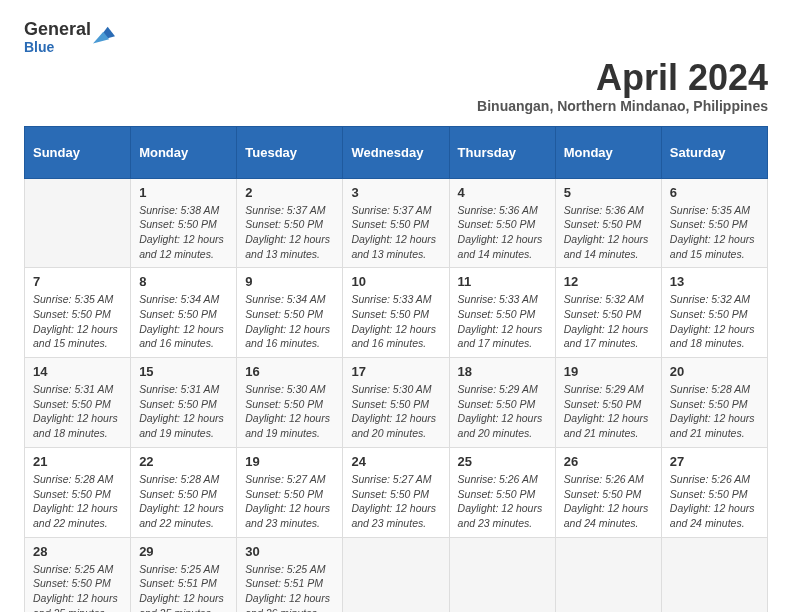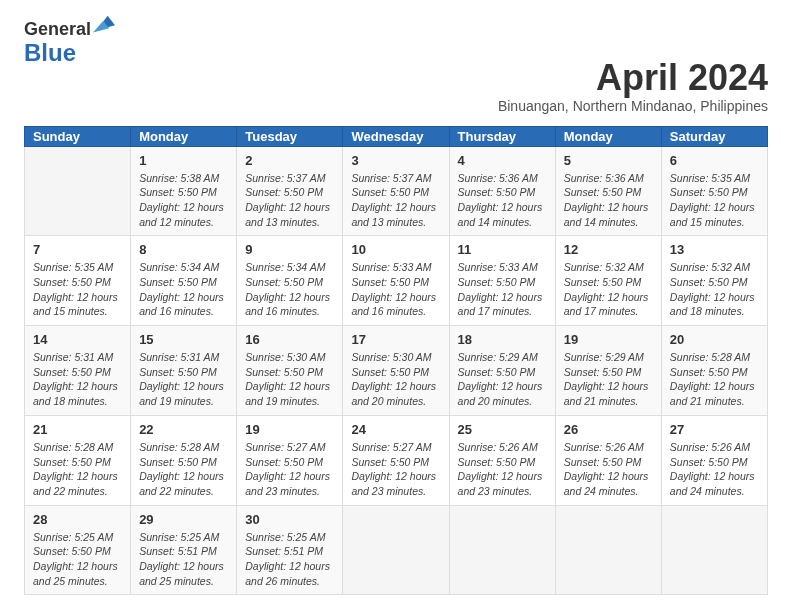--- a/index.html
+++ b/index.html
@@ -11,34 +11,34 @@
       padding: 20px 24px;
     }
     .header-section {
       display: flex;
       justify-content: space-between;
       align-items: flex-start;
       margin-bottom: 12px;
     }
     .logo {
       display: flex;
-      align-items: flex-start;
+      align-items: center;
     }
     .logo-text {
       display: flex;
       flex-direction: column;
       line-height: 1.1;
     }
     .logo-general {
       font-size: 18px;
       font-weight: bold;
       color: #333;
     }
     .logo-blue {
-      font-size: 24px;
+      font-size: 14px;
       font-weight: bold;
       color: #2a6bb5;
     }
     .logo-icon {
       width: 22px;
       height: 22px;
       margin-left: 2px;
       margin-top: -8px;
     }
     .title-section {
@@ -47,32 +47,33 @@
     .month-title {
       font-size: 36px;
       font-weight: bold;
       color: #333;
       line-height: 1.1;
       margin-top: 38px;
     }
     .location-title {
       font-size: 14px;
       color: #555;
+      font-weight: bold;
     }
     .calendar-table {
       width: 100%;
       border-collapse: collapse;
       border: 1px solid #ccc;
     }
     .calendar-table th {
       background-color: #2a6bb5;
       color: #fff;
       font-size: 13px;
       font-weight: bold;
-      padding: 2px 8px;
+      padding: 18px 8px;
       text-align: left;
       border: 1px solid #1f5a9e;
     }
     .calendar-table td {
       vertical-align: top;
       padding: 6px 8px;
       border: 1px solid #ddd;
       width: calc(100% / 7);
       min-height: 80px;
       background: #fff;

